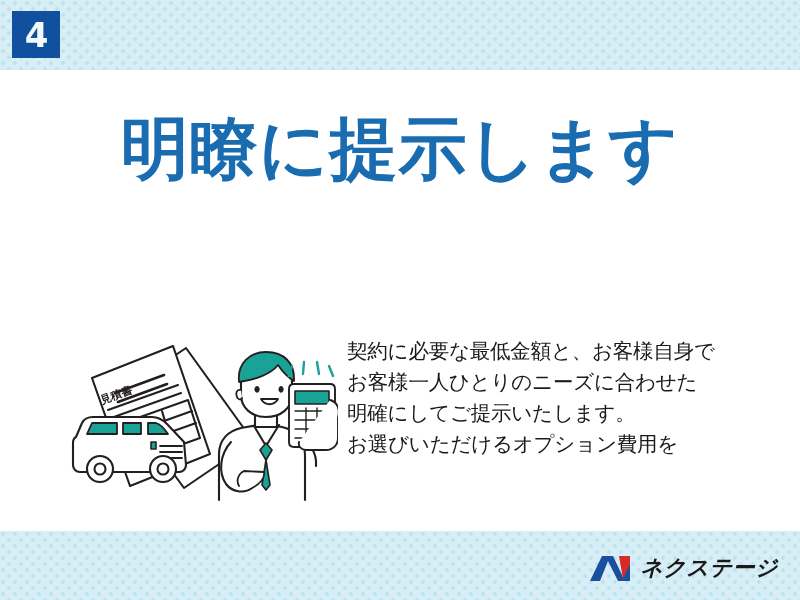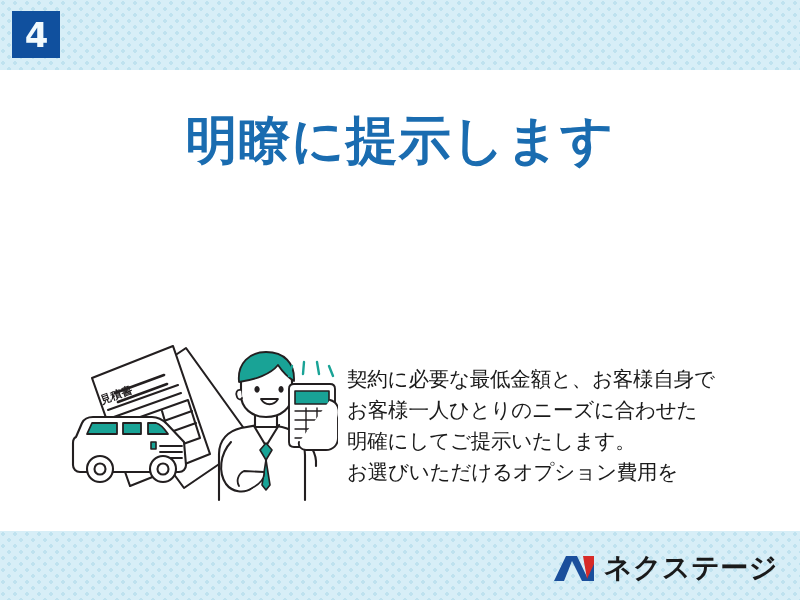--- a/index.html
+++ b/index.html
@@ -38,46 +38,45 @@
   .headline{
     position:absolute;left:0;top:104px;width:800px;text-align:center;
     color:#1a6cb0;
     font-family:"DejaVu Sans",sans-serif;
     font-weight:bold;
     line-height:1.02;
     letter-spacing:1px;
   }
   .headline__line{display:block;white-space:nowrap;}
   .headline__line--1{font-size:72px;}
-  .headline__line--2{font-size:52px;margin-top:10px;}
+  .headline__line--2{font-size:68px;margin-top:10px;}
 
   
   .body-copy{
     position:absolute;left:347px;top:336px;width:400px;
     color:#1a1a1a;
     font-family:"DejaVu Sans",sans-serif;
     font-size:20.5px;line-height:1.52;font-weight:500;
     letter-spacing:-0.2px;
-    margin-top:28px;
   }
   .body-copy__line{display:block;white-space:nowrap;}
 
   
   .illustration{position:absolute;left:68px;top:338px;width:270px;height:165px;}
 
   
   .brand{
     position:absolute;right:22px;top:551px;height:34px;
     display:flex;align-items:center;gap:9px;
   }
   .brand__mark{width:42px;height:27px;display:block;}
   .brand__name{
     font-family:"DejaVu Sans",sans-serif;
-    font-size:28px;font-weight:bold;color:#1a1a1a;
-    letter-spacing:0.5px;line-height:1;white-space:nowrap;
+    font-size:22px;font-weight:bold;color:#1a1a1a;
+    letter-spacing:0.5px;line-height:1;white-space:nowrap;font-style:italic;
   }
 </style>
 </head>
 <body>
 
 <div class="slide">
 
   <div class="band band--header"></div>
 
   <div class="step-badge">

